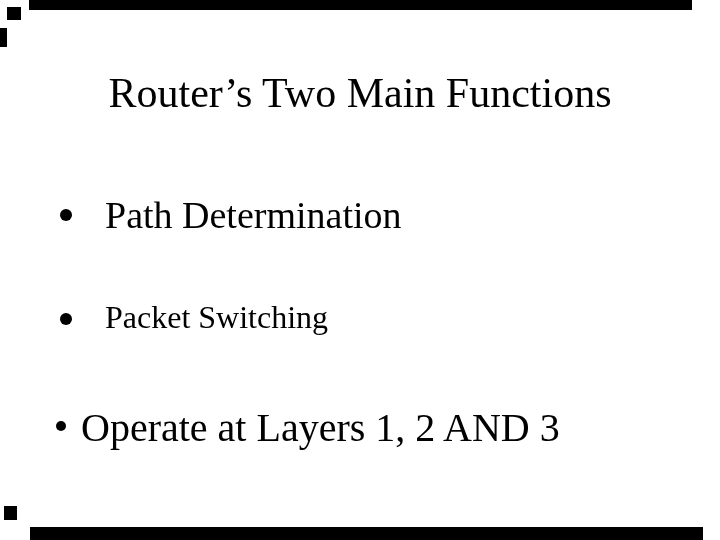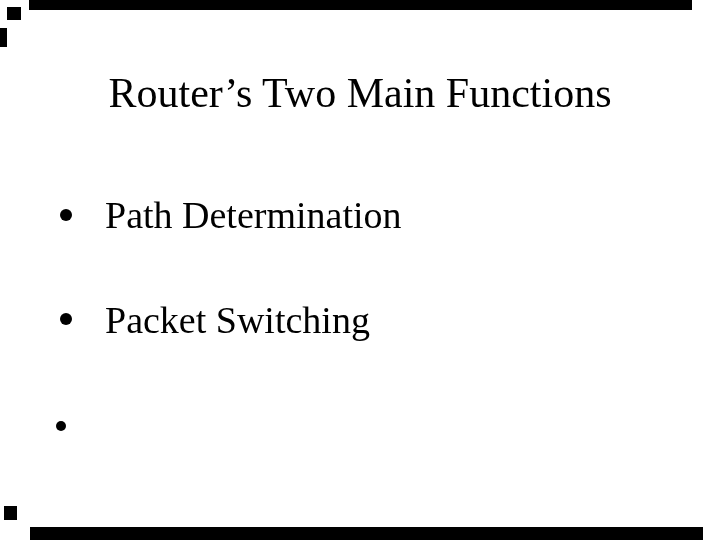--- a/index.html
+++ b/index.html
@@ -31,21 +31,21 @@
     font-weight: 400;
     line-height: 1;
     white-space: nowrap;
   }
   .bullet-text {
     position: absolute;
     line-height: 1;
     white-space: nowrap;
   }
   .b1 { top: 196px; left: 105px; font-size: 38px; text-align: right; }
-  .b2 { top: 301px; left: 105px; font-size: 38px; }
+  .b2 { top: 301px; left: 105px; font-size: 32px; }
   .b3 { top: 408px; left: 81px;  font-size: 40px; }
 
   .dot {
     position: absolute;
     background: #000000;
     border-radius: 50%;
   }
   .d1 { left: 60px; top: 209px; width: 12px; height: 12px; }
   .d2 { left: 60px; top: 313px; width: 12px; height: 12px; }
   .d3 { left: 56px; top: 421px; width: 10px; height: 10px; }
@@ -63,14 +63,15 @@
 
   <h1 class="title">Router’s Two Main Functions</h1>
 
   <span class="dot d1"></span>
   <span class="bullet-text b1">Path Determination</span>
 
   <span class="dot d2"></span>
   <span class="bullet-text b2">Packet Switching</span>
 
   <span class="dot d3"></span>
+  <span class="bullet-text b3">Operate at Layers 1, 2 AND 3</span>
 
 </div>
 
 </body></html>

